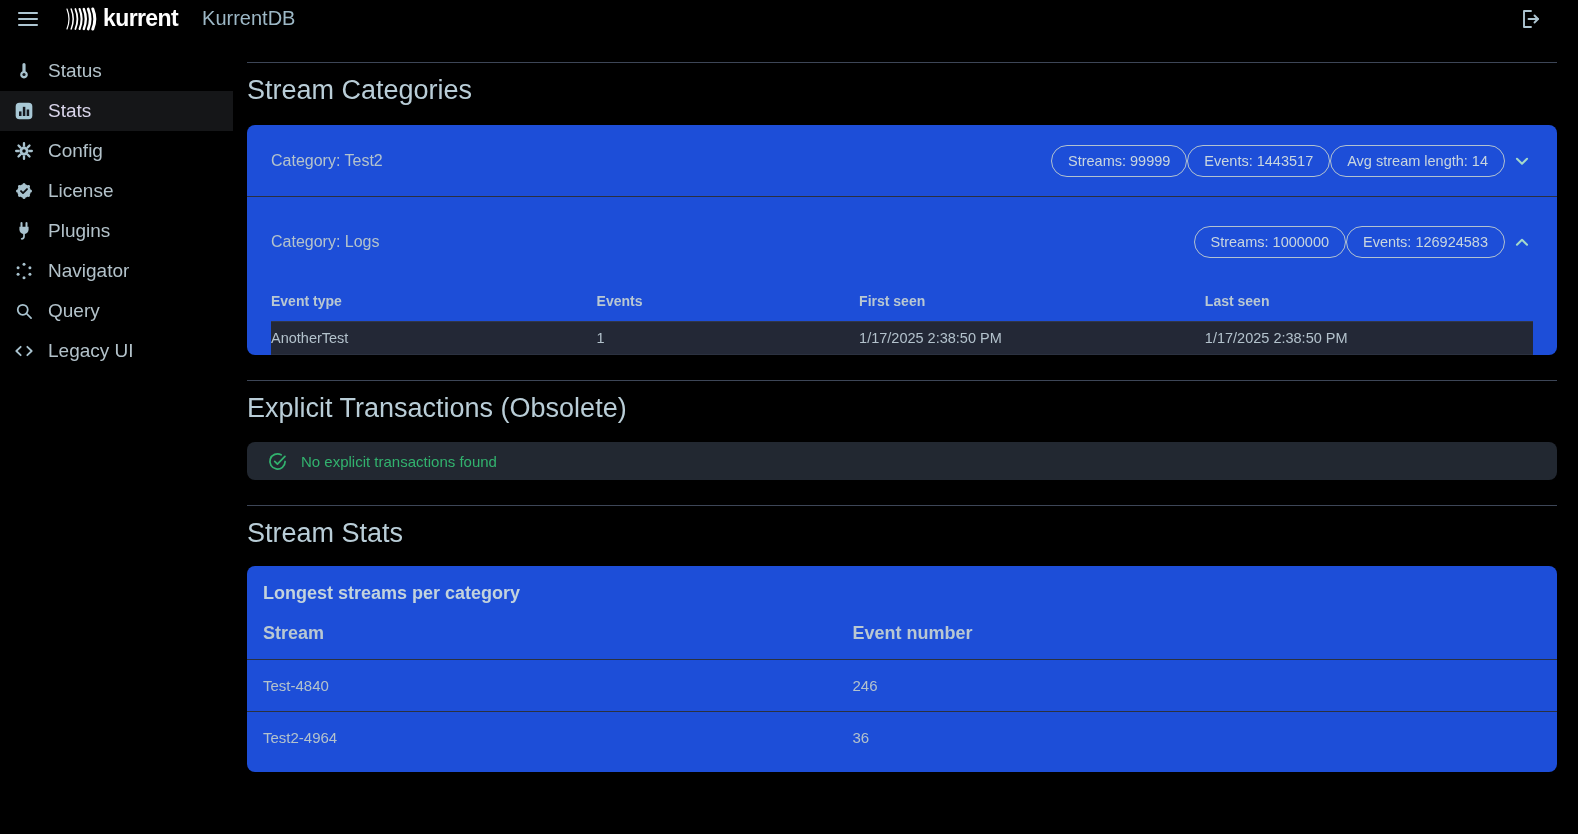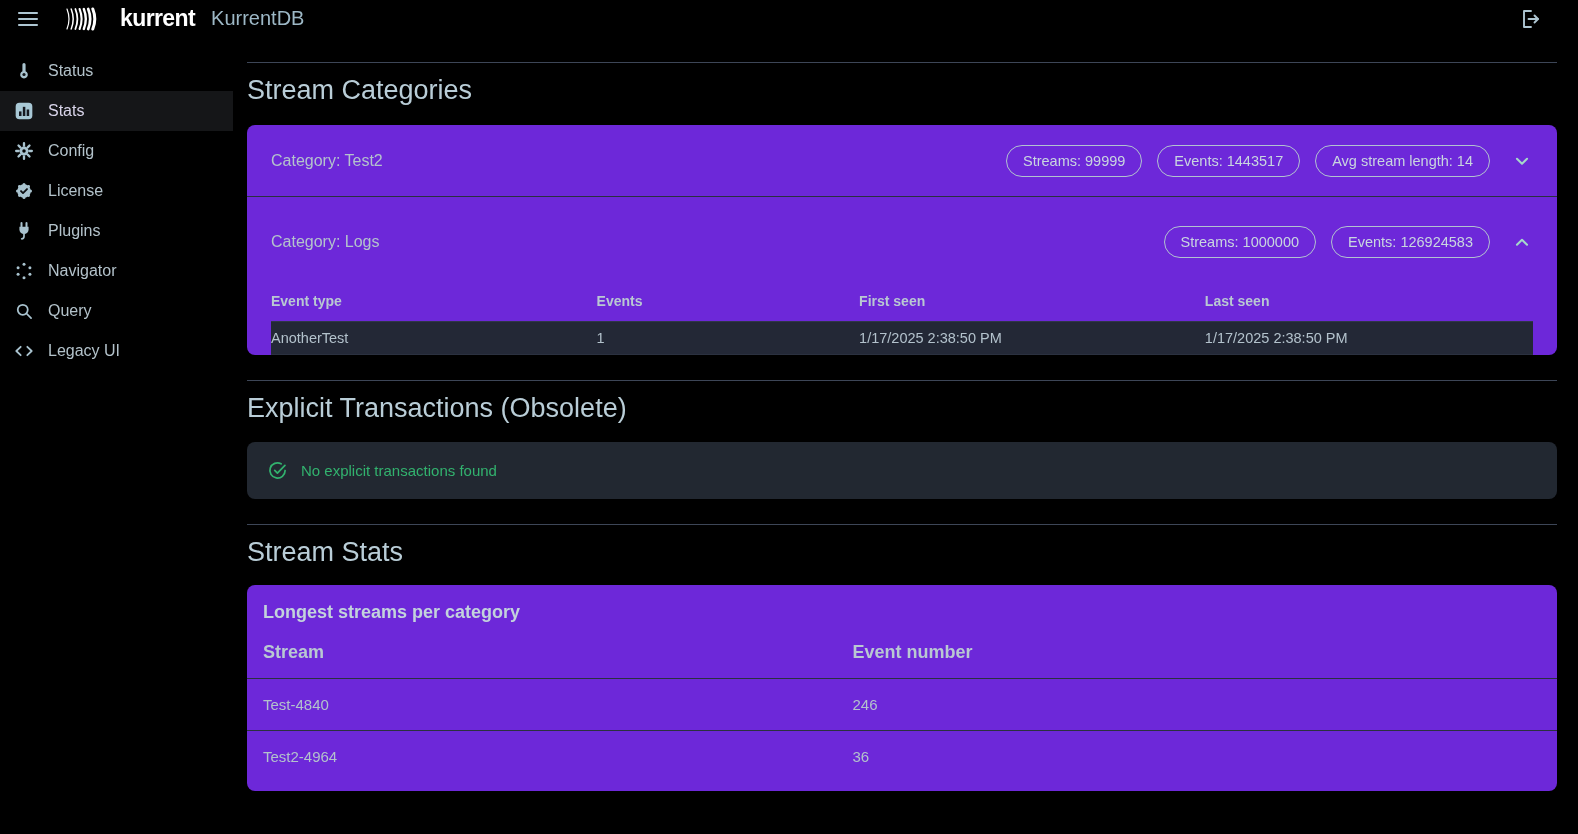--- a/index.html
+++ b/index.html
@@ -3,56 +3,56 @@
 <meta charset="utf-8">
 <style>
   * { box-sizing: border-box; margin: 0; padding: 0; }
   html, body {
     width: 1578px; height: 834px; overflow: hidden;
     background: #000; font-family: "Liberation Sans", sans-serif;
   }
   
   .header { height: 37px; display: flex; align-items: center; padding: 0 36px 0 16px; background: #000; }
   .hamburger { width: 24px; height: 24px; cursor: pointer; display:flex; align-items:center; }
-  .logo { display: flex; align-items: center; margin-left: 24px; gap: 22px; cursor: pointer; }
+  .logo { display: flex; align-items: center; margin-left: 24px; gap: 5px; cursor: pointer; }
   .logo-text { font-size: 23px; font-weight: 700; color: #fff; letter-spacing: -0.6px; }
-  .app-title { margin-left: 16px; font-size: 20px; color: #9db8c6; }
+  .app-title { margin-left: 24px; font-size: 20px; color: #9db8c6; }
   .logout { margin-left: auto; cursor: pointer; display:flex; align-items:center; }
 
   
   .sidebar { position: absolute; left: 0; top: 37px; width: 233px; padding-top: 14px; }
   .side-item { height: 40px; display: flex; align-items: center; gap: 13px; padding-left: 13px;
-               font-size: 16px; color: #b3c2ca; cursor: pointer; }
+               font-size: 19px; color: #b3c2ca; cursor: pointer; }
   .side-item.active { background: #151618; color: #d9d5ea; font-weight: 500; }
   .side-icon { width: 22px; height: 22px; display: flex; align-items: center; justify-content: center; flex: none; }
 
   
   .main { position: absolute; left: 247px; top: 37px; width: 1310px; }
   .section-rule { border: 0; border-top: 1px solid #3d4657; margin-top: 25px; }
   h1.section-heading { margin-top: 12px; font-size: 27px; font-weight: 500; color: #b9cdd7; line-height: 1.15; }
 
-  .card { background: #6d28d9; border-radius: 8px; }
+  .card { background: #1d4ed8; border-radius: 8px; }
   .card-categories { margin-top: 19px; }
   .cat-row { min-height: 71px; display: flex; align-items: center; padding: 0 24px; cursor: pointer; }
   .cat-row.tall { min-height: 90px; }
   .cat-label { font-size: 16px; color: #b4c3cc; }
-  .cat-right { margin-left: auto; display: flex; align-items: center; gap: 15px; text-align: right; }
+  .cat-right { margin-left: auto; display: flex; align-items: center; gap: 0; text-align: right; }
   .pill { display: inline-flex; align-items: center; padding: 7px 16px; border: 1px solid #b2c2d0;
           border-radius: 20px; font-size: 14.5px; color: #c9d6df; white-space: nowrap; }
   .chev { width: 22px; height: 22px; margin-left: 6px; cursor: pointer; display:flex; align-items:center; }
   .cat-divider { border: 0; border-top: 1px solid #2b3040; }
 
   table.event-table { width: calc(100% - 48px); margin: 0 24px 22px; border-collapse: collapse; }
   table.event-table th { text-align: left; font-size: 14px; font-weight: 600; color: #b9c8d2;
                          padding: 6px 0 12px; border-bottom: 1px solid #303648; }
   table.event-table td { font-size: 14.5px; color: #b3c2cc; padding: 8px 0; border-bottom: 1px solid #2b3140; }
   table.event-table tr.stripe { background: #232836; }
   .col-et1 { width: 25.8%; } .col-et2 { width: 20.8%; } .col-et3 { width: 27.4%; } .col-et4 { width: 26%; }
 
-  .card-transactions { margin-top: 18px; height: 57px; background: #222831; display: flex; align-items: center;
+  .card-transactions { margin-top: 18px; height: 38px; background: #222831; display: flex; align-items: center;
                        padding: 0 20px; gap: 13px; }
   .success-text { font-size: 15px; color: #32b26e; }
   .check-icon { width: 21px; height: 21px; display:flex; align-items:center; }
 
   .card-streamstats { margin-top: 17px; height: 206px; overflow: hidden; }
   .card-title { padding: 17px 16px 0; font-size: 18px; font-weight: 700; color: #c3d3dc; }
   table.stats-table { width: 100%; border-collapse: collapse; }
   table.stats-table th { text-align: left; font-size: 18px; font-weight: 600; color: #b9c8d2;
                          padding: 19px 16px 15px; }
   table.stats-table td { font-size: 15px; color: #b3c2cc; padding: 17px 16px; border-top: 1px solid #2b3140; }

